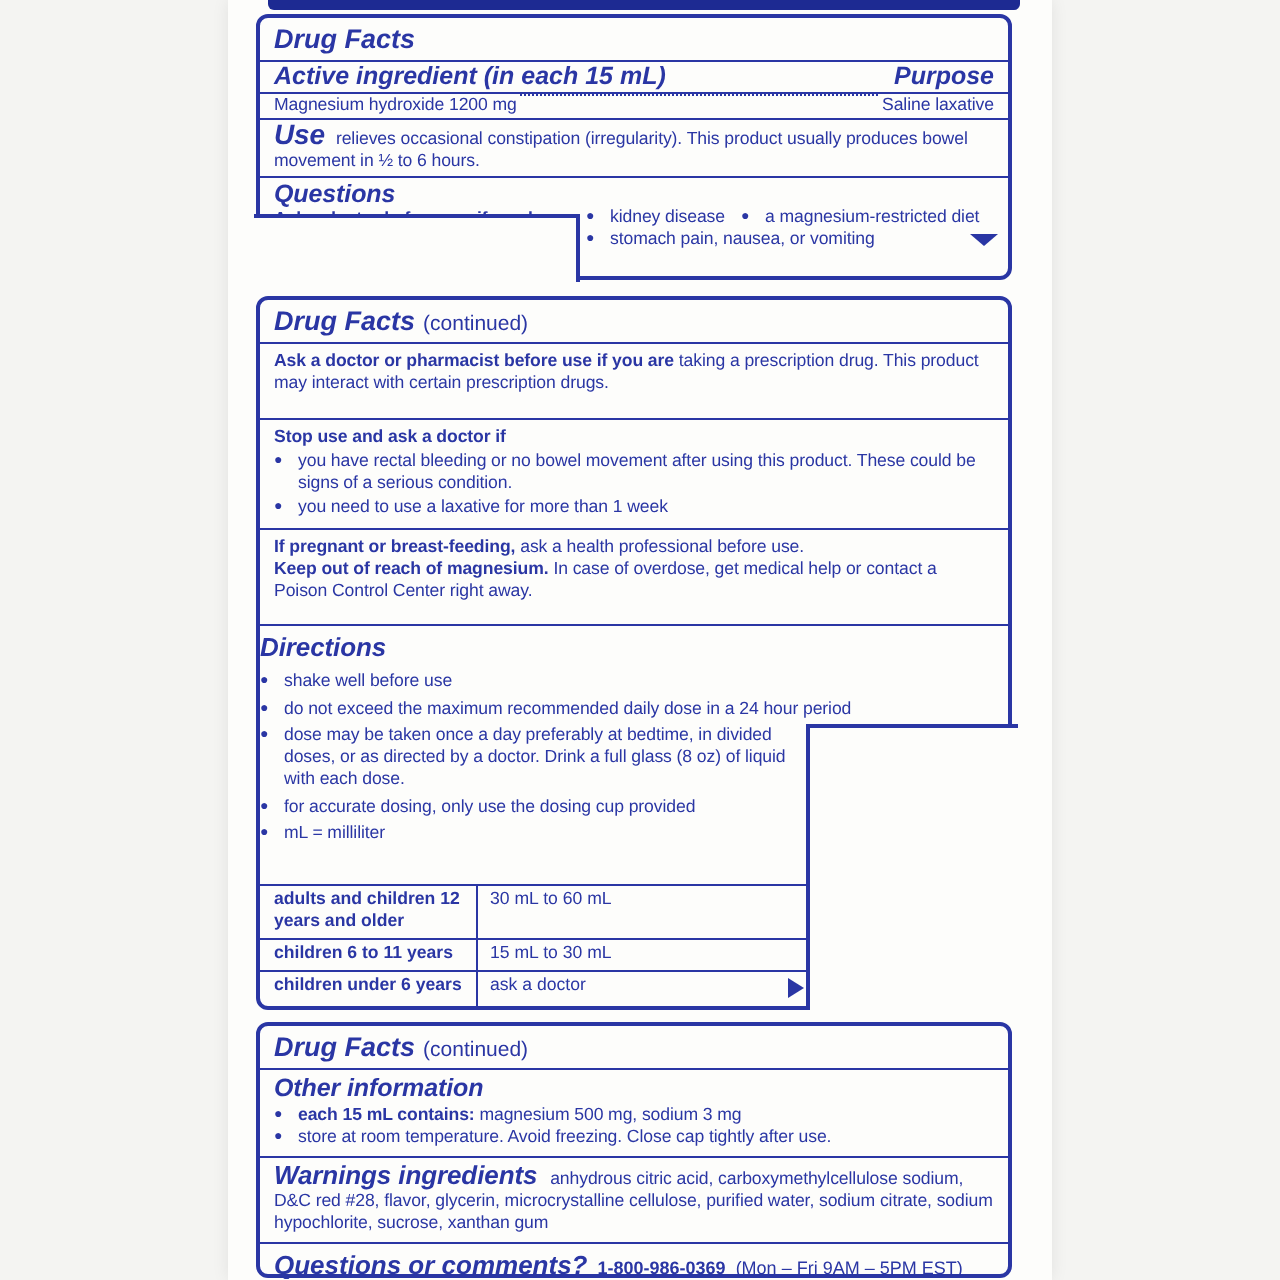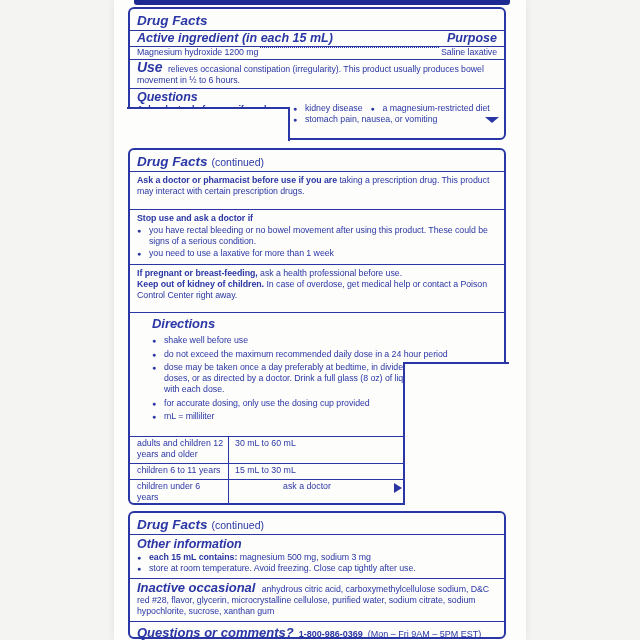--- a/index.html
+++ b/index.html
@@ -45,28 +45,28 @@
   .tri-down{position:absolute;right:2px;bottom:2px;width:0;height:0;
     border-left:7px solid transparent;border-right:7px solid transparent;border-top:6px solid var(--ink);}
 
   
   .ptitle{padding:2px 7px 1px;min-height:17px;}
   .sec{padding:3px 7px;}
   .sec1{min-height:31px;}
   .sec2{min-height:48px;}
   .sec3{min-height:41px;}
   .sec .blt{margin-top:1px;}
-  .p2-directions{padding:2px 22px;}
+  .p2-directions{padding:2px 0;}
   .dir-head{font-style:italic;font-weight:bold;font-size:13px;line-height:17px;margin-bottom:3px;}
   .dir-items .blt{margin-bottom:2.5px;}
   .narrow{width:252px;}
   .dose-table{position:absolute;left:0;bottom:0;width:277px;border-top:1.5px solid var(--ink);font-size:8.8px;line-height:10.5px;}
   .trow{display:flex;border-bottom:1.5px solid var(--ink);}
-  .trow:last-child{border-bottom:none;gap:48px;}
-  .tc-who{width:99px;padding:1px 4px 1px 7px;border-right:1.5px solid var(--ink);box-sizing:border-box;}
+  .trow:last-child{border-bottom:none;}
+  .tc-who{width:109px;padding:1px 4px 1px 7px;border-right:1.5px solid var(--ink);box-sizing:border-box;font-weight:bold;}
   .tc-dose{flex:1;padding:1px 6px;position:relative;}
   .r1{min-height:26px;}
   .r2{min-height:15px;}
   .r3{min-height:17px;}
   .tri-right{position:absolute;right:5px;top:3px;width:0;height:0;
     border-top:5px solid transparent;border-bottom:5px solid transparent;border-left:8px solid var(--ink);}
 
   
   .p3-other{padding:2px 7px 3px;min-height:38px;}
   .oth-head{font-style:italic;font-weight:bold;font-size:12.5px;line-height:15px;}
@@ -128,21 +128,21 @@
       <div class="b">Stop use and ask a doctor if</div>
       <div class="blt">you have rectal bleeding or no bowel movement after using this product. These could be signs of a serious condition.</div>
       <div class="blt">you need to use a laxative for more than 1 week</div>
     </div>
     <div class="sec sec3 rule-b body-txt">
       <div>
         <span class="b">If pregnant or breast-feeding,</span>
         <span>ask a health professional before use.</span>
       </div>
       <div>
-        <span class="b">Keep out of kidney of children.</span>
+        <span class="b">Keep out of reach of magnesium.</span>
         <span>In case of overdose, get medical help or contact a Poison Control Center right away.</span>
       </div>
     </div>
     <div class="p2-directions body-txt">
       <div class="dir-head">Directions</div>
       <div class="dir-items">
         <div class="blt">shake well before use</div>
         <div class="blt">do not exceed the maximum recommended daily dose in a 24 hour period</div>
         <div class="blt narrow">dose may be taken once a day preferably at bedtime, in divided doses, or as directed by a doctor.  Drink a full glass (8 oz) of liquid with each dose.</div>
         <div class="blt narrow">for accurate dosing, only use the dosing cup provided</div>
@@ -175,21 +175,21 @@
     </div>
     <div class="p3-other rule-b body-txt">
       <div class="oth-head">Other information</div>
       <div class="blt">
         <span class="b">each 15 mL contains:</span>
         <span>magnesium 500 mg, sodium 3 mg</span>
       </div>
       <div class="blt">store at room temperature.  Avoid freezing.  Close cap tightly after use.</div>
     </div>
     <div class="p3-inactive rule-b body-txt">
-      <span class="inact-head">Inactive occasional</span>
+      <span class="inact-head">Warnings ingredients</span>
       <span>anhydrous citric acid, carboxymethylcellulose sodium, D&amp;C red #28, flavor, glycerin, microcrystalline cellulose, purified water, sodium citrate, sodium hypochlorite, sucrose, xanthan gum</span>
     </div>
     <div class="p3-questions">
       <span class="q-head">Questions or comments?</span>
       <span class="q-phone">1-800-986-0369</span>
       <span class="q-hours">(Mon – Fri 9AM – 5PM EST)</span>
     </div>
   </div>
 </div>
 

